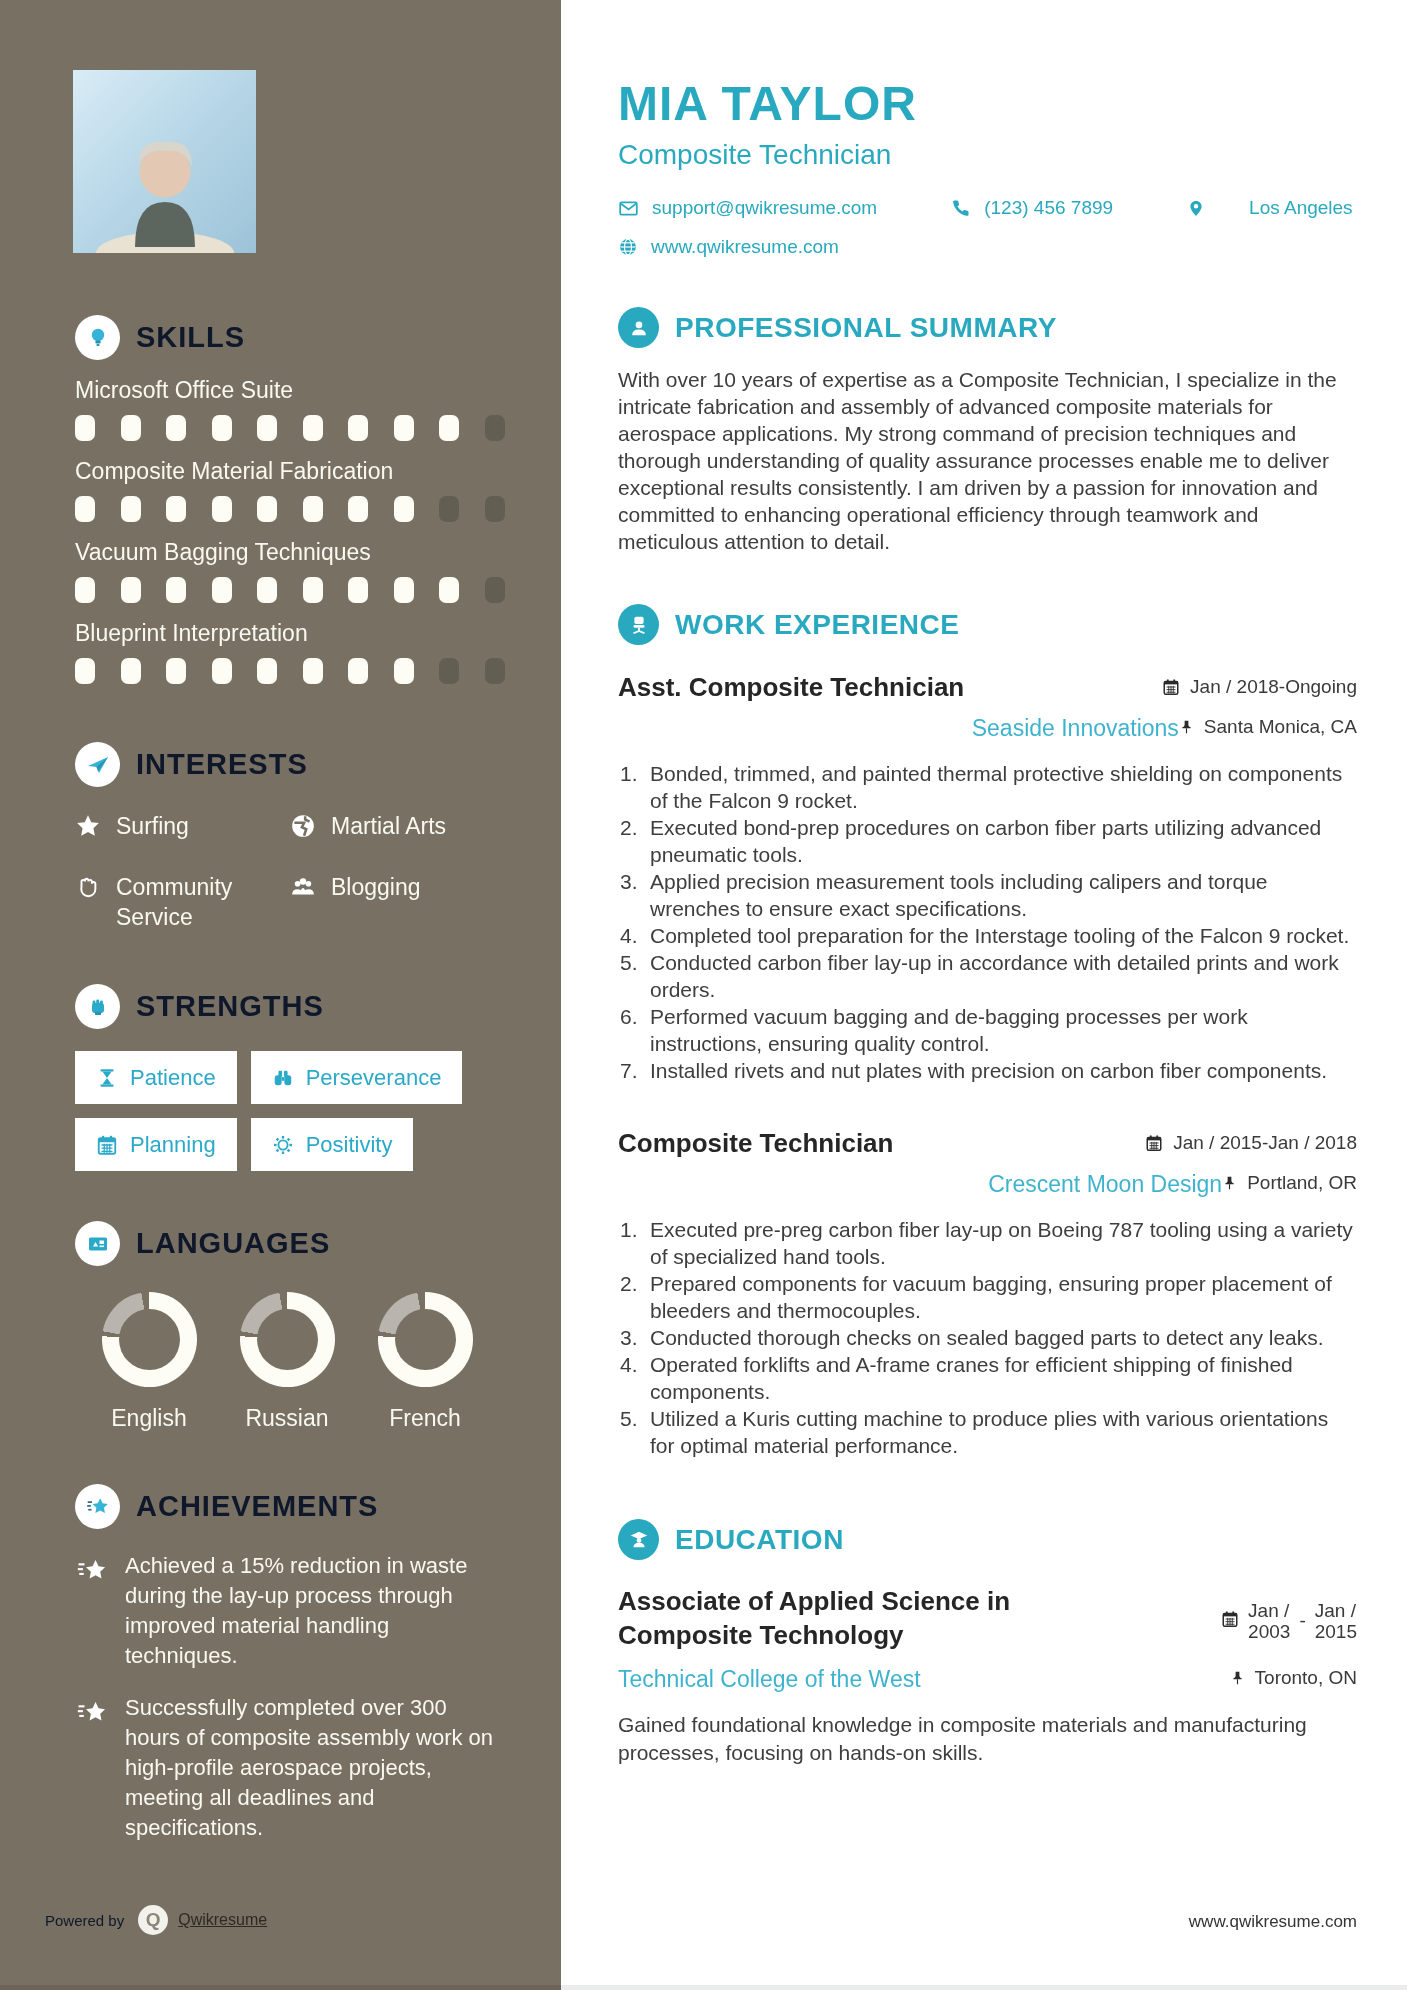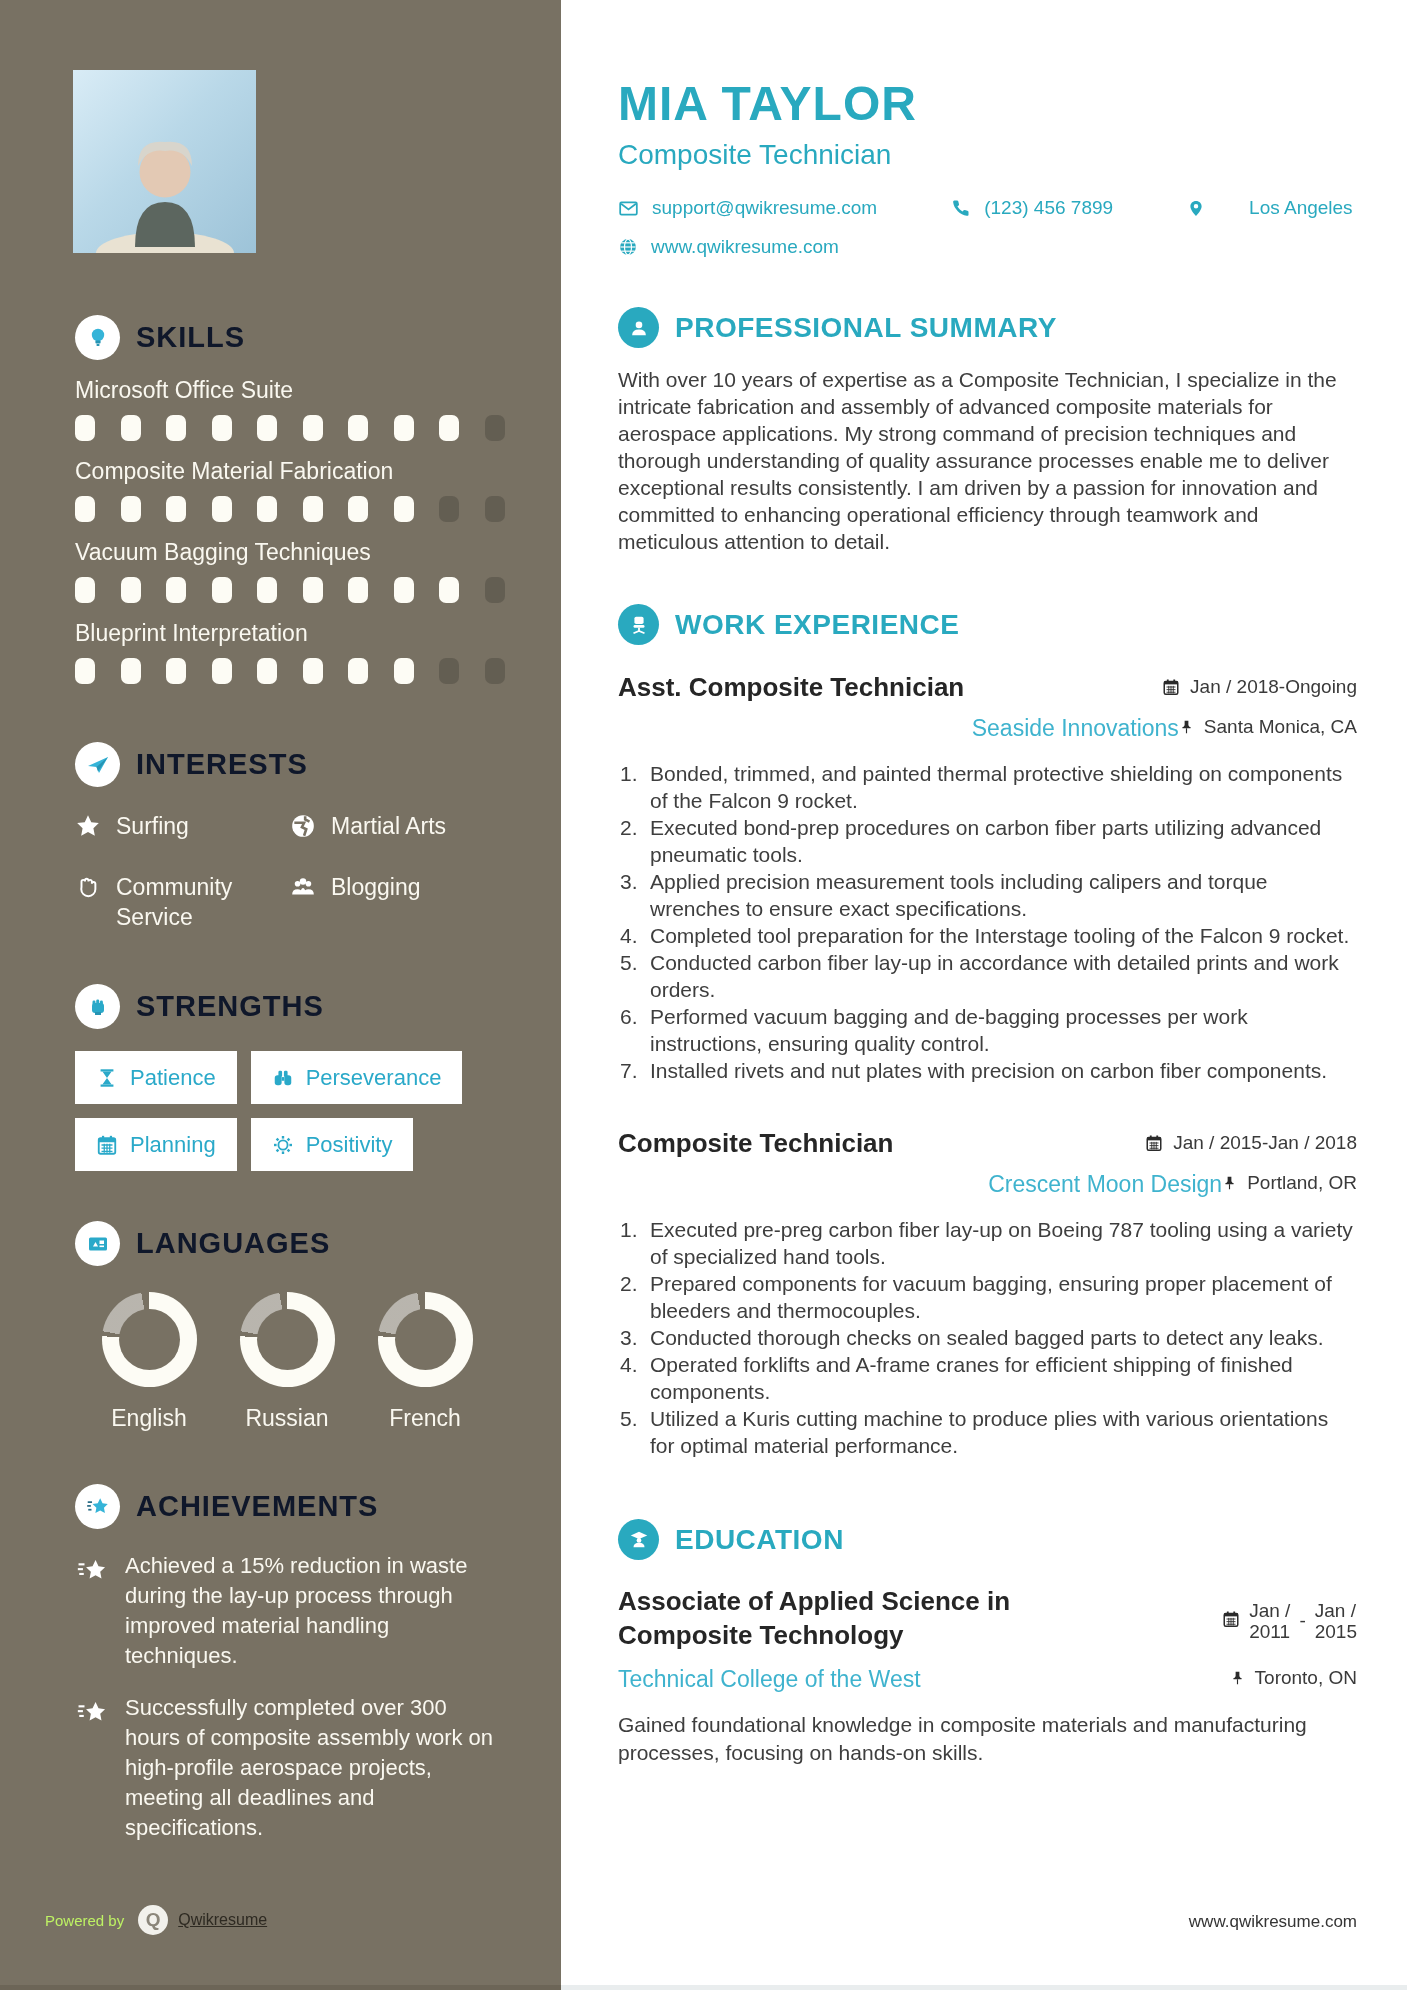--- a/index.html
+++ b/index.html
@@ -38,21 +38,21 @@
   .donut { width:95px; height:95px; border-radius:50%; position:relative; }
   .donut::after { content:""; position:absolute; inset:17px; border-radius:50%; background:#787163; }
   .lang-label { margin-top:18px; font-size:23px; color:#faf8f0; }
 
   .achievements { margin-top:52px; }
   .ach-item { display:flex; gap:16px; margin-top:22px; }
   .ach-item .g { flex-shrink:0; width:34px; color:#fdfcf5; margin-top:2px; }
   .ach-item p { font-size:22px; line-height:30px; color:#faf8f0; }
 
   .side-footer { position:absolute; left:45px; bottom:55px; display:flex; align-items:center; gap:10px; }
-  .powered { font-size:15px; color:#bef264; }
+  .powered { font-size:15px; color:#0f172a; }
   .qlogo { width:30px; height:30px; border-radius:50%; background:#f2f1ec; color:#8b867a; display:flex; align-items:center; justify-content:center; font-size:19px; font-weight:bold; margin-left:4px; }
   .brand { font-size:16px; color:#2e2a22; text-decoration:underline; }
 
   
   .main { flex:1; padding:76px 50px 0 57px; position:relative; color:#3d3d3d; }
   .name { font-size:48px; font-weight:bold; color:#29a9bf; letter-spacing:1px; }
   .role { font-size:28px; color:#29a9bf; margin-top:8px; }
   .contact-row { display:flex; align-items:center; gap:28px; margin-top:26px; color:#29a9bf; }
   .contact-row + .contact-row { margin-top:17px; }
   .contact-item { display:flex; align-items:center; gap:13px; font-size:19px; }
@@ -527,21 +527,21 @@
         <span class="edu-dates">
           <span class="g"><svg width="18" height="18" viewBox="0 0 24 24">
                 <rect x="3" y="4.5" width="18" height="17" rx="2" fill="none" stroke="#2b2b2b" stroke-width="2"></rect>
                 <rect x="3" y="4.5" width="18" height="4" fill="#2b2b2b"></rect>
                 <rect x="6.5" y="2" width="2.4" height="4" fill="#2b2b2b"></rect>
                 <rect x="15.1" y="2" width="2.4" height="4" fill="#2b2b2b"></rect>
                 <path d="M6 12 h12 M6 15.5 h12 M6 19 h12 M9 10.5 v10 M12 10.5 v10 M15 10.5 v10" stroke="#2b2b2b" stroke-width="1.2"></path>
               </svg></span>
           <span class="dcol">
             <span>Jan /</span>
-            <span>2011</span>
+            <span>2003</span>
           </span>
           <span>-</span>
           <span class="dcol">
             <span>Jan /</span>
             <span>2015</span>
           </span>
         </span>
       </div>
       <div class="edu-sub">
         <span class="company">Technical College of the West</span>

